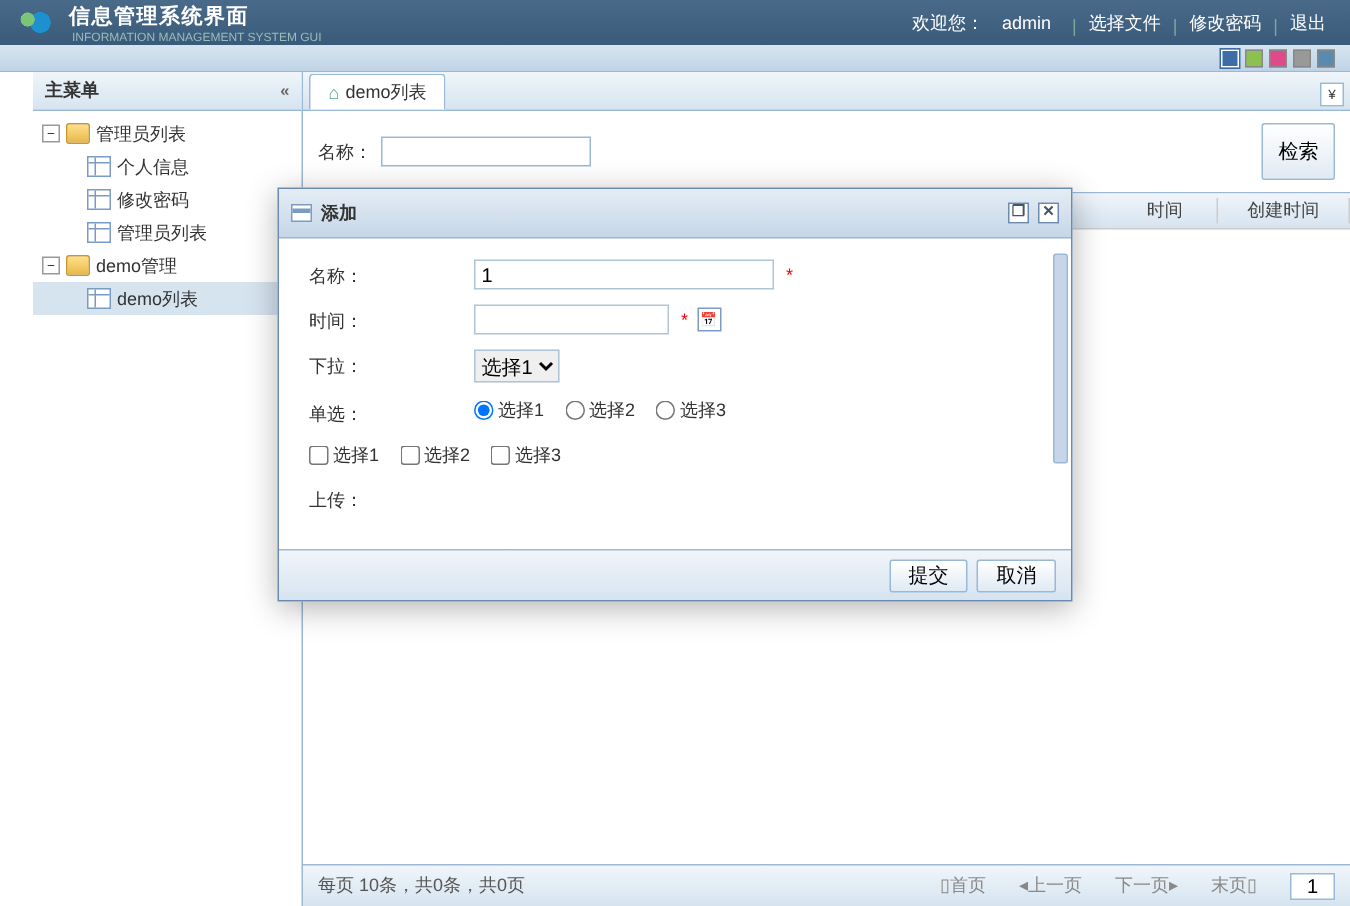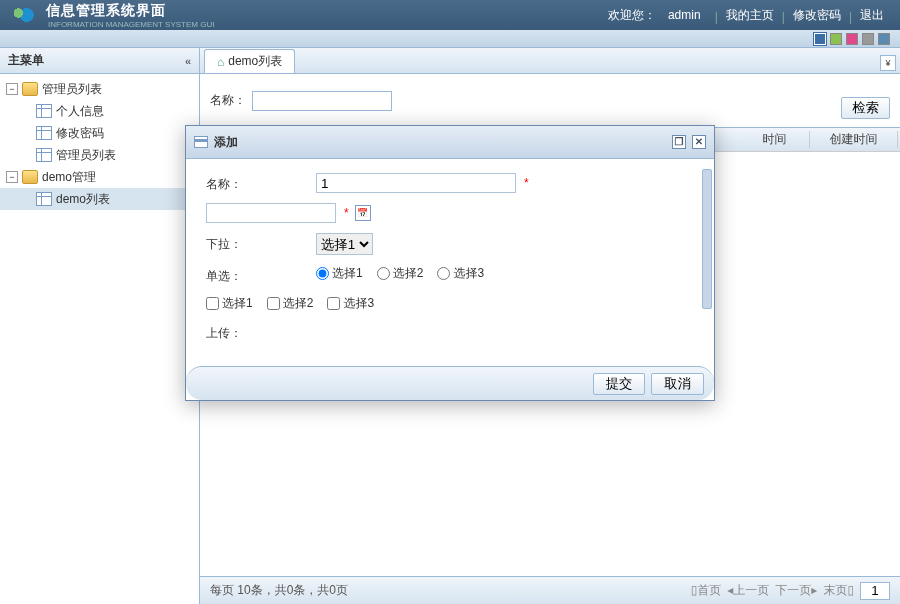--- a/index.html
+++ b/index.html
@@ -13,21 +13,21 @@
 .header-right { margin-left: auto; display: flex; align-items: flex-end; gap: 2px; }
 .header-right span, .header-right a { color: #fff; padding: 0 6px; }
 .header-right .sep { color: #7a9; padding: 0; }
 .header-right a { cursor: pointer; }
 
 
 .theme-bar { height: 18px; background: linear-gradient(#d6e4f0, #c0d4e6); display: flex; justify-content: flex-end; align-items: center; padding-right: 10px; gap: 4px; border-bottom: 1px solid #99b9d6; }
 .theme-sw { width: 12px; height: 12px; border: 1px solid #888; cursor: pointer; }
 
 
-.main { display: flex; height: 556px; }
+.main { display: flex; height: 556px; padding-left: 22px; }
 .sidebar { width: 200px; border-right: 1px solid #99b9d6; background: #fff; }
 .sidebar-header { height: 26px; background: linear-gradient(#f0f5fa, #d6e4f0); border-bottom: 1px solid #99b9d6; display: flex; align-items: center; padding: 0 8px; font-weight: bold; }
 .collapse-btn { margin-left: auto; cursor: pointer; font-size: 11px; color: #666; }
 
 .tree { padding: 4px 0; }
 .tree-node { display: flex; align-items: center; height: 22px; padding-left: 6px; cursor: pointer; }
 .tree-node.child { padding-left: 36px; }
 .tree-node.selected { background: #d6e4f0; }
 .tree-toggle { width: 12px; height: 12px; border: 1px solid #999; display: inline-flex; align-items: center; justify-content: center; font-size: 9px; line-height: 1; margin-right: 4px; background: #fff; }
 .tree-icon { width: 16px; height: 14px; margin-right: 4px; display: inline-block; }
@@ -39,28 +39,28 @@
 
 
 .content { flex: 1; display: flex; flex-direction: column; background: #fff; }
 .tabs { height: 26px; background: linear-gradient(#f0f5fa, #d6e4f0); border-bottom: 1px solid #99b9d6; display: flex; align-items: flex-end; padding-left: 4px; }
 .tab { height: 24px; background: #fff; border: 1px solid #99b9d6; border-bottom: none; border-radius: 3px 3px 0 0; padding: 0 12px; display: flex; align-items: center; gap: 4px; margin-right: 2px; cursor: pointer; }
 .tab-home-icon { color: #5a8; font-size: 12px; }
 .tabs-more { margin-left: auto; width: 16px; height: 16px; border: 1px solid #99b9d6; background: #fff; display: flex; align-items: center; justify-content: center; font-size: 9px; margin-right: 4px; margin-bottom: 2px; cursor: pointer; }
 
 .filter-row { padding: 8px 10px; display: flex; align-items: center; gap: 6px; }
 .filter-row input[type=text] { width: 140px; height: 20px; border: 1px solid #99b9d6; padding: 0 4px; }
-.search-btn { margin-left: auto; height: 22px; padding: 0 10px; border: 1px solid #99b9d6; background: linear-gradient(#fff, #e0eaf3); cursor: pointer; border-radius: 2px; margin-top: 15px; }
+.search-btn { margin-left: auto; height: 38px; padding: 0 10px; border: 1px solid #99b9d6; background: linear-gradient(#fff, #e0eaf3); cursor: pointer; border-radius: 2px; }
 
 .table-area { flex: 1; border-top: 1px solid #99b9d6; position: relative; }
 .table-header { height: 24px; background: linear-gradient(#f0f5fa, #d6e4f0); border-bottom: 1px solid #ccc; display: flex; align-items: center; }
 .th { border-right: 1px solid #ccc; display: flex; align-items: center; justify-content: center; font-weight: normal; color: #444; }
 
 .pager { height: 28px; border-top: 1px solid #99b9d6; background: linear-gradient(#f0f5fa, #d6e4f0); display: flex; align-items: center; padding: 0 10px; font-size: 12px; color: #555; gap: 8px; }
-.pager .nav { margin-left: auto; display: flex; align-items: center; gap: 6px; color: #888; }
+.pager .nav { margin-left: auto; display: flex; align-items: center; gap: 22px; color: #888; }
 .pager .nav span { cursor: pointer; }
 .pager input { width: 30px; height: 18px; border: 1px solid #99b9d6; text-align: center; }
 
 
 .dialog { position: absolute; left: 185px; top: 125px; width: 530px; background: #fff; border: 1px solid #6a8ab0; box-shadow: 0 4px 20px rgba(0,0,0,0.3); z-index: 100; }
 .dialog-title { height: 26px; background: linear-gradient(#e4edf5, #c6d6e8); border-bottom: 1px solid #99b9d6; display: flex; align-items: center; padding: 16px 8px; font-weight: bold; }
 .dlg-icon { width: 14px; height: 12px; background: #fff; border: 1px solid #7a9bc6; margin-right: 6px; position: relative; }
 .dlg-icon::before { content:""; position:absolute; top:2px; left:0; right:0; height:3px; background:#7a9bc6; }
 .dialog-title .win-btns { margin-left: auto; display: flex; gap: 6px; }
 .win-btn { width: 14px; height: 14px; border: 1px solid #6a8ab0; background: #fff; display: flex; align-items: center; justify-content: center; font-size: 10px; cursor: pointer; font-weight: bold; color: #456; line-height: 1; }
@@ -74,36 +74,36 @@
 .form-field { flex: 1; display: flex; align-items: center; gap: 6px; flex-wrap: wrap; }
 .form-field input[type=text] { width: 200px; height: 20px; border: 1px solid #b0c4d8; padding: 0 4px; }
 .form-field input.short { width: 130px; }
 .req { color: red; margin-left: 2px; }
 .cal-icon { width: 16px; height: 16px; border: 1px solid #7a9bc6; display: inline-flex; align-items: center; justify-content: center; font-size: 9px; cursor: pointer; background: #fff; }
 .form-field select { height: 22px; border: 1px solid #b0c4d8; }
 .form-field label { display: inline-flex; align-items: center; gap: 3px; margin-right: 8px; }
 .form-field textarea { width: 360px; height: 120px; border: 1px solid #b0c4d8; resize: none; }
 .file-btn { border: 1px solid #888; background: #efefef; padding: 2px 8px; cursor: pointer; }
 
-.dialog-footer { height: 34px; background: linear-gradient(#f0f5fa, #d6e4f0); border-top: 1px solid #99b9d6; display: flex; align-items: center; justify-content: flex-end; padding: 0 10px; gap: 6px; border-radius: 16px; }
+.dialog-footer { height: 34px; background: linear-gradient(#f0f5fa, #d6e4f0); border-top: 1px solid #99b9d6; display: flex; align-items: center; justify-content: flex-end; padding: 0 10px; gap: 6px; }
 .dlg-btn { height: 22px; padding: 0 12px; border: 1px solid #99b9d6; background: linear-gradient(#fff, #e0eaf3); cursor: pointer; border-radius: 2px; }
 </style>
 </head>
 <body>
 
 <div class="header">
   <div class="logo"></div>
   <div>
     <div class="header-title">信息管理系统界面</div>
     <div class="header-sub">INFORMATION MANAGEMENT SYSTEM GUI</div>
   </div>
   <div class="header-right">
     <span><span>欢迎您：</span><span>admin</span></span>
     <span class="sep">|</span>
-    <a>我的主页</a>
+    <a>选择文件</a>
     <span class="sep">|</span>
     <a>修改密码</a>
     <span class="sep">|</span>
     <a>退出</a>
   </div>
 </div>
 
 <div class="theme-bar">
   <div class="theme-sw" style="background:#3b6ea5;border-color:#fff;outline:1px solid #3b6ea5"></div>
   <div class="theme-sw" style="background:#8cc152"></div>
@@ -193,20 +193,21 @@
   </div>
   <div class="dialog-body">
     <div class="form-row">
       <div class="form-label">名称：</div>
       <div class="form-field">
         <input type="text" value="1" style="">
         <span class="req">*</span>
       </div>
     </div>
     <div class="form-row">
+      <div class="form-label">时间：</div>
       <div class="form-field">
         <input type="text" class="short" value="" style="">
         <span class="req">*</span>
         <span class="cal-icon">📅</span>
       </div>
     </div>
     <div class="form-row">
       <div class="form-label">下拉：</div>
       <div class="form-field">
         <select>

